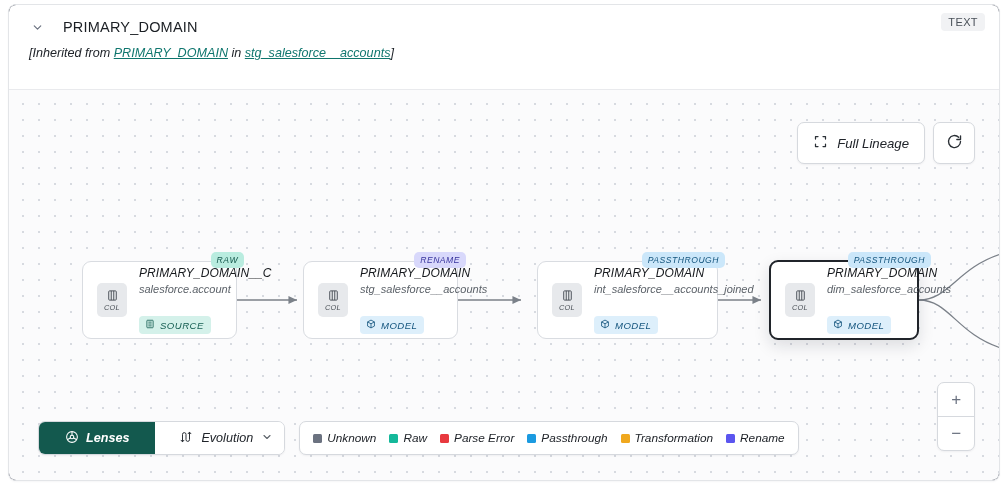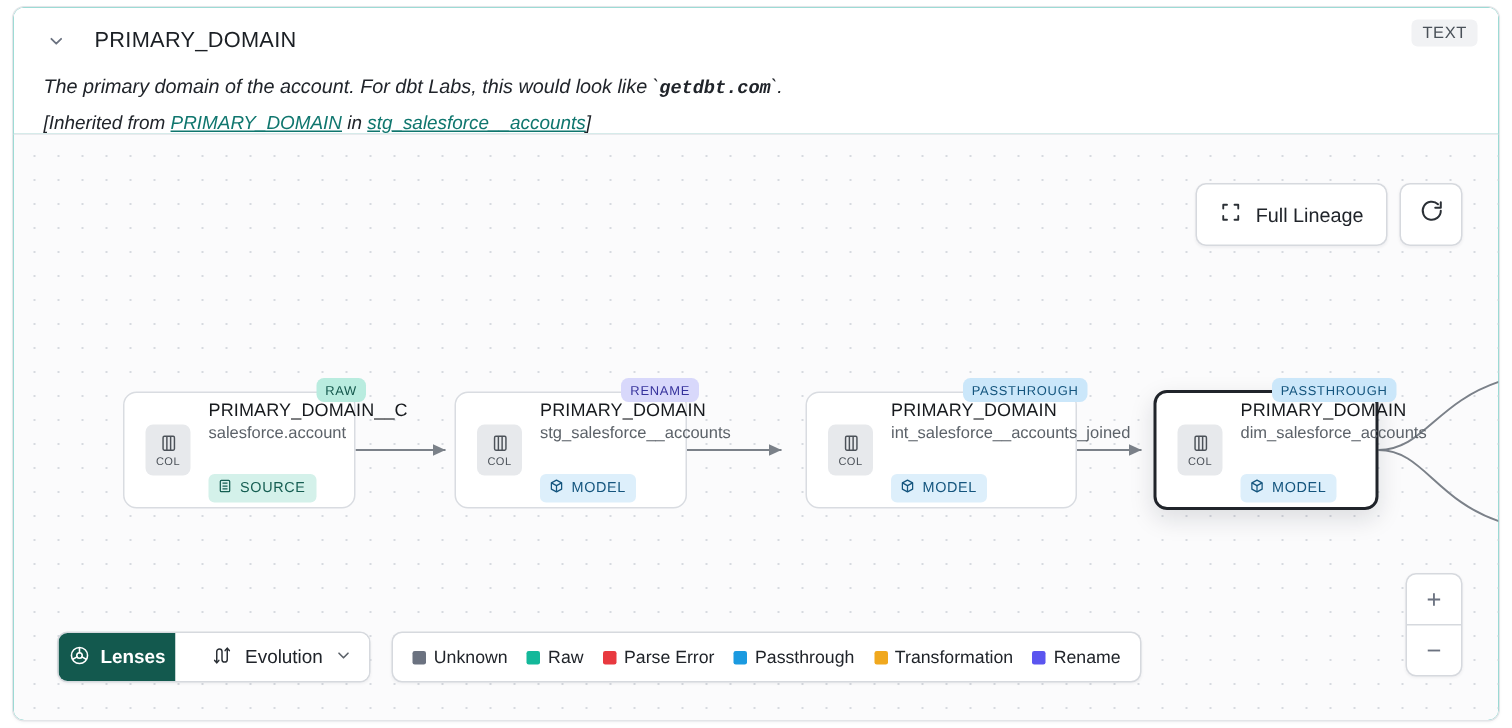--- a/index.html
+++ b/index.html
@@ -18,21 +18,21 @@
     overflow: hidden;
     background: #ffffff;
     box-sizing: border-box;
   }
   .panel {
     position: absolute;
     left: 8px;
     top: 4px;
     width: 992px;
     height: 477px;
-    background: #14b8a6;
+    background: #0f172a;
     border: 1px solid #e3e5e8;
     border-radius: 8px;
     box-sizing: border-box;
     overflow: hidden;
     box-shadow: 0 1px 2px rgba(16,24,40,0.04);
   }
 
   
   .hdr {
     position: relative;
@@ -102,20 +102,21 @@
     left: 0;
     top: 84px;
     right: 0;
     bottom: 0;
     background-color: #fbfbfc;
     background-image: radial-gradient(#d7dae0 1px, transparent 1px);
     background-size: 16px 16px;
     background-position: 6px 6px;
     border-top: 1px solid #e9eaed;
     overflow: hidden;
+    font-style: italic;
   }
 
   
   .lineage-controls {
     position: absolute;
     right: 24px;
     top: 32px;
     display: flex;
     gap: 8px;
     align-items: center;
@@ -269,21 +270,21 @@
     box-shadow: 0 1px 2px rgba(16,24,40,0.05);
   }
   .seg-lenses {
     display: flex;
     align-items: center;
     gap: 7px;
     background: #13594e;
     color: #ffffff;
     font-size: 12.6px;
     font-weight: bold;
-    padding: 0 7px;
+    padding: 0 26px;
     cursor: pointer;
   }
   .seg-evo {
     display: flex;
     align-items: center;
     gap: 8px;
     padding: 0 11px 0 24px;
     font-size: 12.6px;
     color: #20242a;
     cursor: pointer;
@@ -326,23 +327,20 @@
       <div class="hdr-top">
         <span class="chev">
           <svg width="13" height="13" viewBox="0 0 24 24" fill="none" stroke="#6b7280" stroke-width="2.2" stroke-linecap="round" stroke-linejoin="round">
               <polyline points="6 9 12 15 18 9"></polyline>
             </svg>
         </span>
         <span class="hdr-title">PRIMARY_DOMAIN</span>
       </div>
       <span class="type-badge">TEXT</span>
 
-      <div class="desc">
-        <span>The primary domain of the account. For dbt Labs, this would look like `</span><code>getdbt.com</code><span>`.</span>
-      </div>
 
       <div class="inherit">
         <span>[Inherited from </span><a href="#">PRIMARY_DOMAIN</a><span> in </span><a href="#">stg_salesforce__accounts</a><span>]</span>
       </div>
     </div>
 
     <div class="canvas">
 
       <div class="lineage-controls">
         <div class="btn-full">

